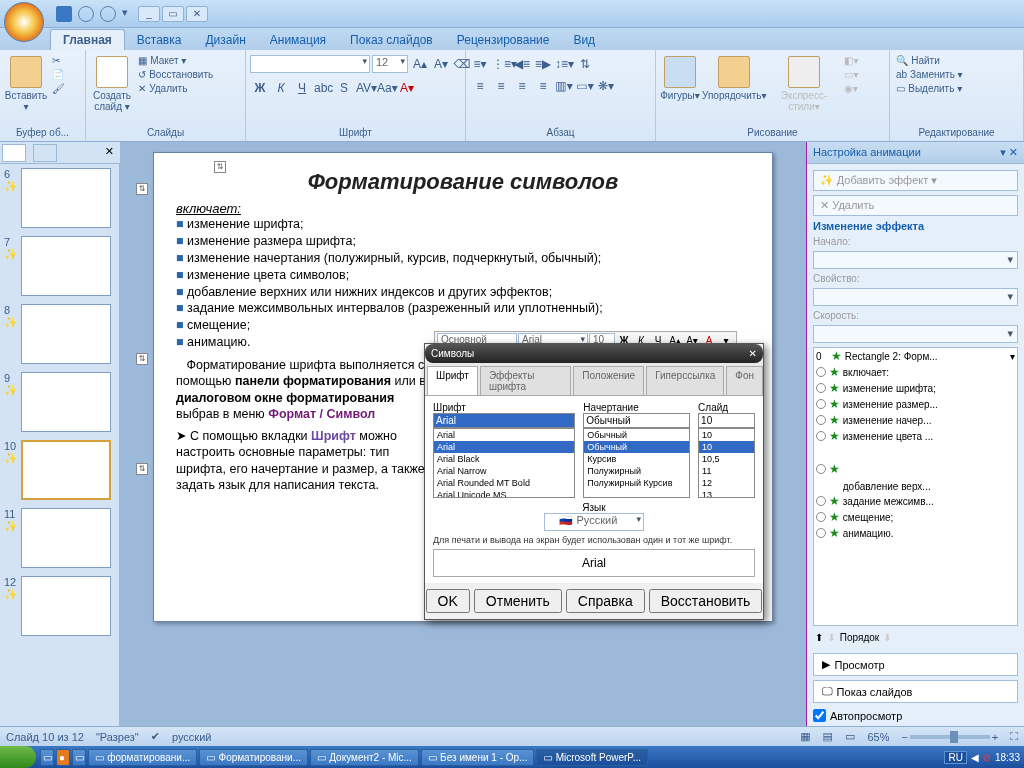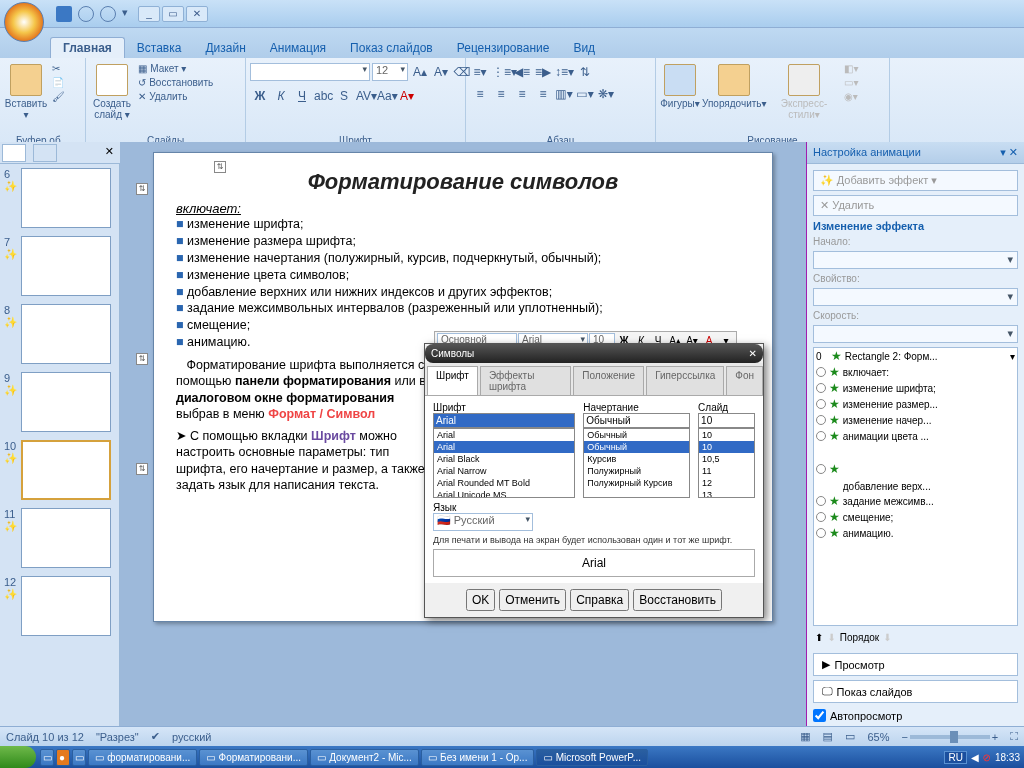--- a/index.html
+++ b/index.html
@@ -8,21 +8,21 @@
 
 .titlebar { height: 28px; background: linear-gradient(#c9e1f7,#a9cdee); display: flex; align-items: center; padding: 0 6px; color: #3b5e8c; border-bottom:1px solid #8faed4; }
 .office-btn { width: 40px; height: 40px; border-radius: 50%; background: radial-gradient(#fff,#f5c64a 40%,#e47a20 70%,#2a66b0); position: absolute; top: 2px; left: 4px; border: 1px solid #5a7fb0; z-index:50; }
 .qat { margin-left: 50px; display: flex; gap: 6px; }
 .qat span { width: 16px; height: 16px; display:inline-block; }
 .title-text { flex:1; text-align:center; font-size:12px; }
 .win-controls { display:flex; gap:2px; }
 .win-controls div { width:22px; height:16px; background:#d9e9f9; border:1px solid #8fb1d6; border-radius:2px; text-align:center; line-height:14px; font-size:10px; color:#3b5a8a; cursor:pointer;}
 
 
-.ribbon-tabs { height: 30px; display:flex; align-items:end; padding-left: 50px; background:linear-gradient(#bfd9f2,#b0cdea);}
+.ribbon-tabs { height: 22px; display:flex; align-items:end; padding-left: 50px; background:linear-gradient(#bfd9f2,#b0cdea);}
 .ribbon-tabs div { padding: 3px 12px; font-size:12px; color:#155FAE; cursor:pointer; }
 .ribbon-tabs .active { background:#e5effa; border:1px solid #8faed4; border-bottom:none; border-radius:3px 3px 0 0; color:#3b5e8c; font-weight:bold;}
 .ribbon { height: 92px; background: linear-gradient(#e8f1fb,#d8e7f7); border-bottom:1px solid #8faed4; display:flex; }
 .group { border-right:1px solid #b3cce5; padding: 2px 4px; display:flex; flex-direction:column; }
 .group-body { flex:1; display:flex; align-items:flex-start; gap:2px; padding-top:2px;}
 .group-label { font-size:10px; text-align:center; color:#3b5e8c; padding-bottom:1px;}
 .bigbtn { width:44px; text-align:center; font-size:10px; color:#3b5e8c; cursor:pointer; padding-top:2px;}
 .bigbtn .ico { width:32px; height:32px; margin:0 auto 2px; background:#f4d090; border:1px solid #c0a060; border-radius:2px;}
 .smallbtns { display:flex; flex-direction:column; gap:1px; font-size:10px; color:#3b5e8c;}
 .smallbtns div { padding:1px 2px; cursor:pointer; white-space:nowrap;}
@@ -43,39 +43,39 @@
 
 .slide-area { flex:1; background:#9db9da; position:relative; display:flex; flex-direction:column;}
 .slide-canvas { flex:1; display:flex; align-items:flex-start; justify-content:center; padding:10px 4px; overflow:hidden;}
 .slide { width:620px; height:470px; background:#fff; border:1px solid #6685a9; box-shadow:2px 2px 4px rgba(0,0,0,.3); padding:16px 22px; font-family:Arial; color:#000; position:relative;}
 .slide h1 { font-size:22px; font-style:italic; font-weight:bold; text-align:center; margin-bottom:6px; color:#222;}
 .incl { font-style:italic; text-decoration:underline; font-size:13px;}
 .blist { list-style:none; font-size:12.5px; line-height:1.35;}
 .blist li::before { content:"■ "; color:#2a66b0;}
 .para { font-size:12.5px; margin-top:6px; line-height:1.3;}
 .para .bold { font-weight:bold;}
-.para .blue { color:#ef4444; font-weight:bold;}
+.para .blue { color:#701a75; font-weight:bold;}
 
 .mini-toolbar { position:absolute; top:178px; left:280px; height:18px; background:#f5f5f5; border:1px solid #aaa; display:flex; align-items:center; font-size:10px; gap:1px; padding:0 2px;}
 .mini-toolbar .combo { height:15px; font-size:10px;}
 .mini-toolbar span.tb { width:16px; text-align:center; cursor:pointer;}
 
 .font-dialog { position:absolute; top:190px; left:270px; width:340px; background:#f0f0f0; border:1px solid #555; box-shadow:3px 3px 8px rgba(0,0,0,.5); font-size:10px;}
 .font-dialog .dlg-title { background:linear-gradient(#555,#222); color:#fff; padding:4px 6px; display:flex; justify-content:space-between;border-radius:8px;}
 .font-dialog .dlg-tabs { display:flex; border-bottom:1px solid #aaa; background:#e8e8e8;}
 .font-dialog .dlg-tabs div { padding:3px 8px; border:1px solid #aaa; border-bottom:none; background:#fff; margin-top:3px; margin-left:2px; font-size:10px; cursor:pointer;}
 .font-dialog .dlg-tabs div.inactive { background:#e0e0e0; color:#666;}
 .font-dialog .dlg-body { padding:6px 8px; background:#fff;}
 .font-dialog .row3 { display:flex; gap:8px; margin-bottom:4px;}
 .font-dialog .listbox { border:1px solid #888; height:70px; overflow:hidden; background:#fff; font-size:9px;}
 .font-dialog .listbox div { padding:1px 3px;}
 .font-dialog .listbox .sel { background:#316ac5; color:#fff;}
 .font-dialog .txtinp { border:1px solid #888; padding:1px 2px; background:#fff;}
 .dlg-buttons { display:flex; justify-content:center; gap:4px; padding:6px; background:#f0f0f0;}
-.dlg-buttons button { padding:2px 4px; font-size:12px; cursor:pointer;}
+.dlg-buttons button { padding:2px 10px; font-size:14px; cursor:pointer;}
 
 .notes { height:28px; background:#fff; border-top:1px solid #8faed4; padding:4px 8px; color:#888; font-size:12px;}
 
 .anim-pane { width:218px; background:#e5effa; border-left:1px solid #a21caf; display:flex; flex-direction:column; font-size:11px;}
 .anim-pane .pane-title { background:linear-gradient(#c8ddf2,#b4cee9); padding:4px 6px; color:#155FAE; display:flex; justify-content:space-between; border-bottom:1px solid #9cb9d8;}
 .anim-pane .pane-body { padding:6px; flex:1; overflow:hidden; display:flex; flex-direction:column; gap:4px;}
 .anim-btn { border:1px solid #a3bedc; background:#f4f9ff; padding:3px 6px; color:#999; cursor:pointer; font-size:11px;}
 .anim-sect { color:#155FAE; font-weight:bold; font-size:11px;}
 .anim-lbl { color:#999; font-size:10px;}
 .anim-combo { height:18px; border:1px solid #a3bedc; background:#f4f9ff; position:relative;}
@@ -208,20 +208,30 @@
       <div class="bigbtn" style="width:40px;"><div class="ico" style="background:#c9ddf3;"></div><span>Фигуры</span>▾</div>
       <div class="bigbtn" style="width:64px;"><div class="ico" style="background:#f4d090;"></div><span>Упорядочить</span>▾</div>
       <div class="bigbtn" style="width:72px;color:#bbb;"><div class="ico" style="background:#eee;"></div><span>Экспресс-стили</span>▾</div>
       <div class="smallbtns" style="color:#bbb;">
         <div>◧▾</div>
         <div>▭▾</div>
         <div>◉▾</div>
       </div>
     </div>
     <div class="group-label">Рисование</div>
+  </div>
+  <div class="group" style="flex:1;">
+    <div class="group-body">
+      <div class="smallbtns">
+        <div>🔍 <span>Найти</span></div>
+        <div>ab <span>Заменить</span> ▾</div>
+        <div>▭ <span>Выделить</span> ▾</div>
+      </div>
+    </div>
+    <div class="group-label">Редактирование</div>
   </div>
 </div>
 
 <div class="outline-header">
   <span style="display:inline-block;width:24px;height:18px;border:1px solid #9cb9d8;margin:2px;background:#fff;"></span>
   <span style="display:inline-block;width:24px;height:18px;border:1px solid #9cb9d8;margin:2px;"></span>
   <span style="float:right;margin:3px 6px;cursor:pointer;">✕</span>
 </div>
 
 <div class="workspace">
@@ -338,21 +348,21 @@
                 <div class="listbox" id="sizelist">
                     <div>10</div>
                     <div class="sel">10</div>
                     <div>10,5</div>
                     <div>11</div>
                     <div>12</div>
                     <div>13</div>
                   </div>
               </div>
             </div>
-            <div style="text-align:left;margin-bottom:4px;">
+            <div style="text-align:center;margin-bottom:4px;">
               <div style="display:inline-block;">Язык</div><br>
               <div class="combo" style="width:100px;display:inline-block;">🇷🇺 <span>Русский</span></div>
             </div>
             <div style="font-size:9px;color:#333;margin:4px 0;">Для печати и вывода на экран будет использован один и тот же шрифт.</div>
             <div style="border:1px solid #aaa;height:28px;text-align:center;line-height:26px;font-size:12px;">Arial</div>
           </div>
           <div class="dlg-buttons">
             <button>OK</button>
             <button>Отменить</button>
             <button>Справка</button>
@@ -401,21 +411,21 @@
             <span style="flex:1;overflow:hidden;">изменение размер...</span>
           </div>
           <div class="anim-list-row">
             <span class="clock"></span>
             <span class="star">★</span>
             <span style="flex:1;overflow:hidden;">изменение начер...</span>
           </div>
           <div class="anim-list-row">
             <span class="clock"></span>
             <span class="star">★</span>
-            <span style="flex:1;overflow:hidden;">анимации цвета ...</span>
+            <span style="flex:1;overflow:hidden;">изменение цвета ...</span>
           </div>
           <div class="anim-list-row">
             <span class="clock"></span>
             <span class="star">★</span>
             <span style="flex:1;overflow:hidden;margin-top:36px;">добавление верх...</span>
           </div>
           <div class="anim-list-row">
             <span class="clock"></span>
             <span class="star">★</span>
             <span style="flex:1;overflow:hidden;">задание межсимв...</span>

